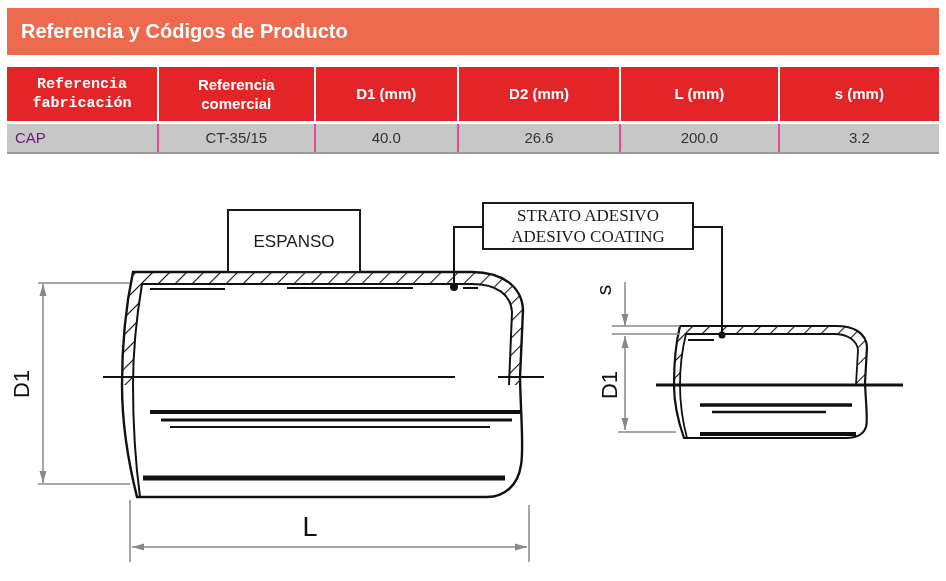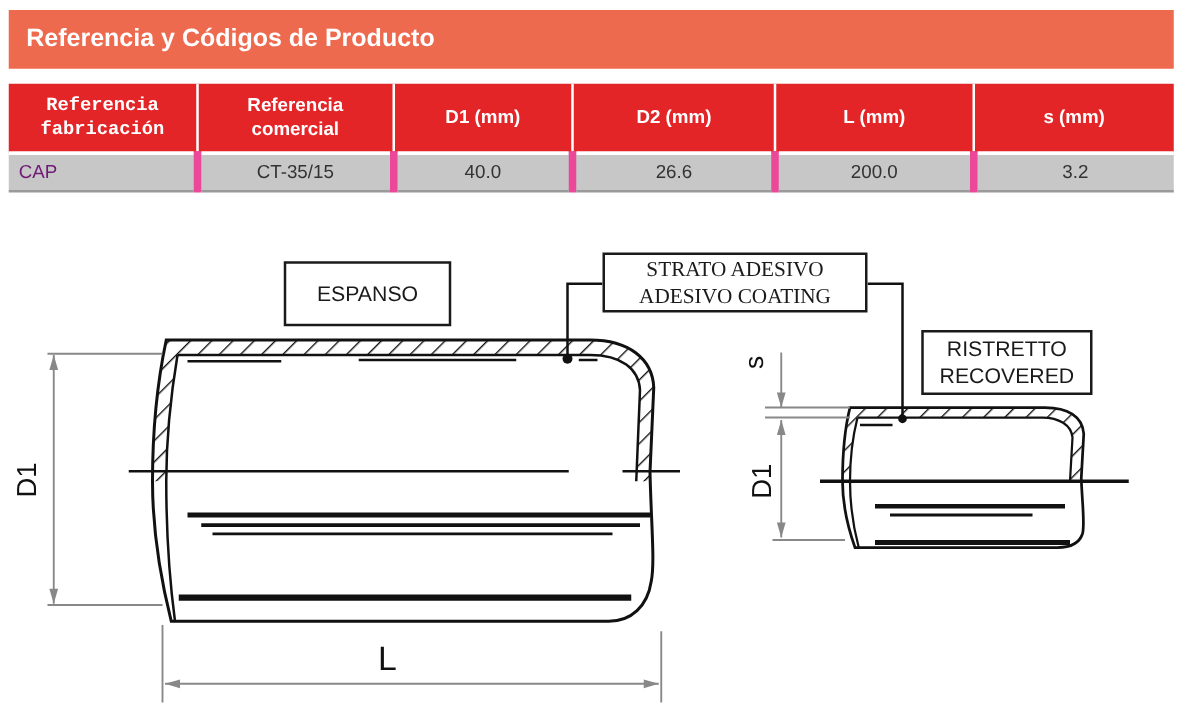--- a/index.html
+++ b/index.html
@@ -21,21 +21,21 @@
   }
   table.spec th {
     background:#E32528; color:#ffffff; font-size:15px; font-weight:bold;
     text-align:center; vertical-align:middle; height:55px; line-height:19px;
     border-left:2px solid #ffffff; border-bottom:3px solid #ffffff; padding:2px 6px;
   }
   table.spec th:first-child { border-left:none;font-family:Liberation Mono, monospace; }
   table.spec td {
     background:#C7C7C7; color:#333333; font-size:15px; text-align:center;
     vertical-align:middle; height:31px;
-    border-left:6px solid #ec4899; border-bottom:2px solid #9a9a9a; padding:2px 6px;
+    border-left:2px solid #ec4899; border-bottom:2px solid #9a9a9a; padding:2px 6px;
   }
   table.spec td:first-child { border-left:none; text-align:left; padding-left:8px;
     color:#701a75; }
 
   
   svg.drawing { position:absolute; left:0; top:0; width:946px; height:581px; }
 
   .callout {
     position:absolute; border:2px solid #1a1a1a; background:#ffffff;
     color:#1a1a1a; font-size:17px; line-height:21px; text-align:center;
@@ -156,30 +156,26 @@
       <polygon points="43,284 39.5,296 46.5,296"></polygon>
       <polygon points="43,483 39.5,471 46.5,471"></polygon>
       <polygon points="132,547 144,543.5 144,550.5"></polygon>
       <polygon points="527,547 515,543.5 515,550.5"></polygon>
       <polygon points="625,326 621.5,314 628.5,314"></polygon>
       <polygon points="625,336 621.5,348 628.5,348"></polygon>
       <polygon points="625,430 621.5,418 628.5,418"></polygon>
     </g>
   </svg>
 
-  <div class="callout" style="left:227px; top:209px; width:134px; height:52px;">
+  <div class="callout" style="left:227px; top:209px; width:134px; height:64px;">
     <span>ESPANSO</span>
   </div>
   <div class="callout" style="left:482px; top:202px; width:212px; height:48px;font-family:Liberation Serif, serif;">
     <span>STRATO ADESIVO</span>
     <span>ADESIVO COATING</span>
-  </div>
-  <div class="callout" style="left:737px; top:264px; width:137px; height:52px;">
-    <span>RISTRETTO</span>
-    <span>RECOVERED</span>
   </div>
 
   <div class="dim-label rot" style="left:-12px; top:373px; width:64px; height:22px; font-size:22px;">D1</div>
   <div class="dim-label" style="left:284px; top:512px; width:52px; font-size:27px;">L</div>
   <div class="dim-label rot" style="left:571px; top:279px; width:64px; height:22px; font-size:21px;">s</div>
   <div class="dim-label rot" style="left:576px; top:374px; width:64px; height:22px; font-size:22px;">D1</div>
 
 </div>
 
 </body></html>

